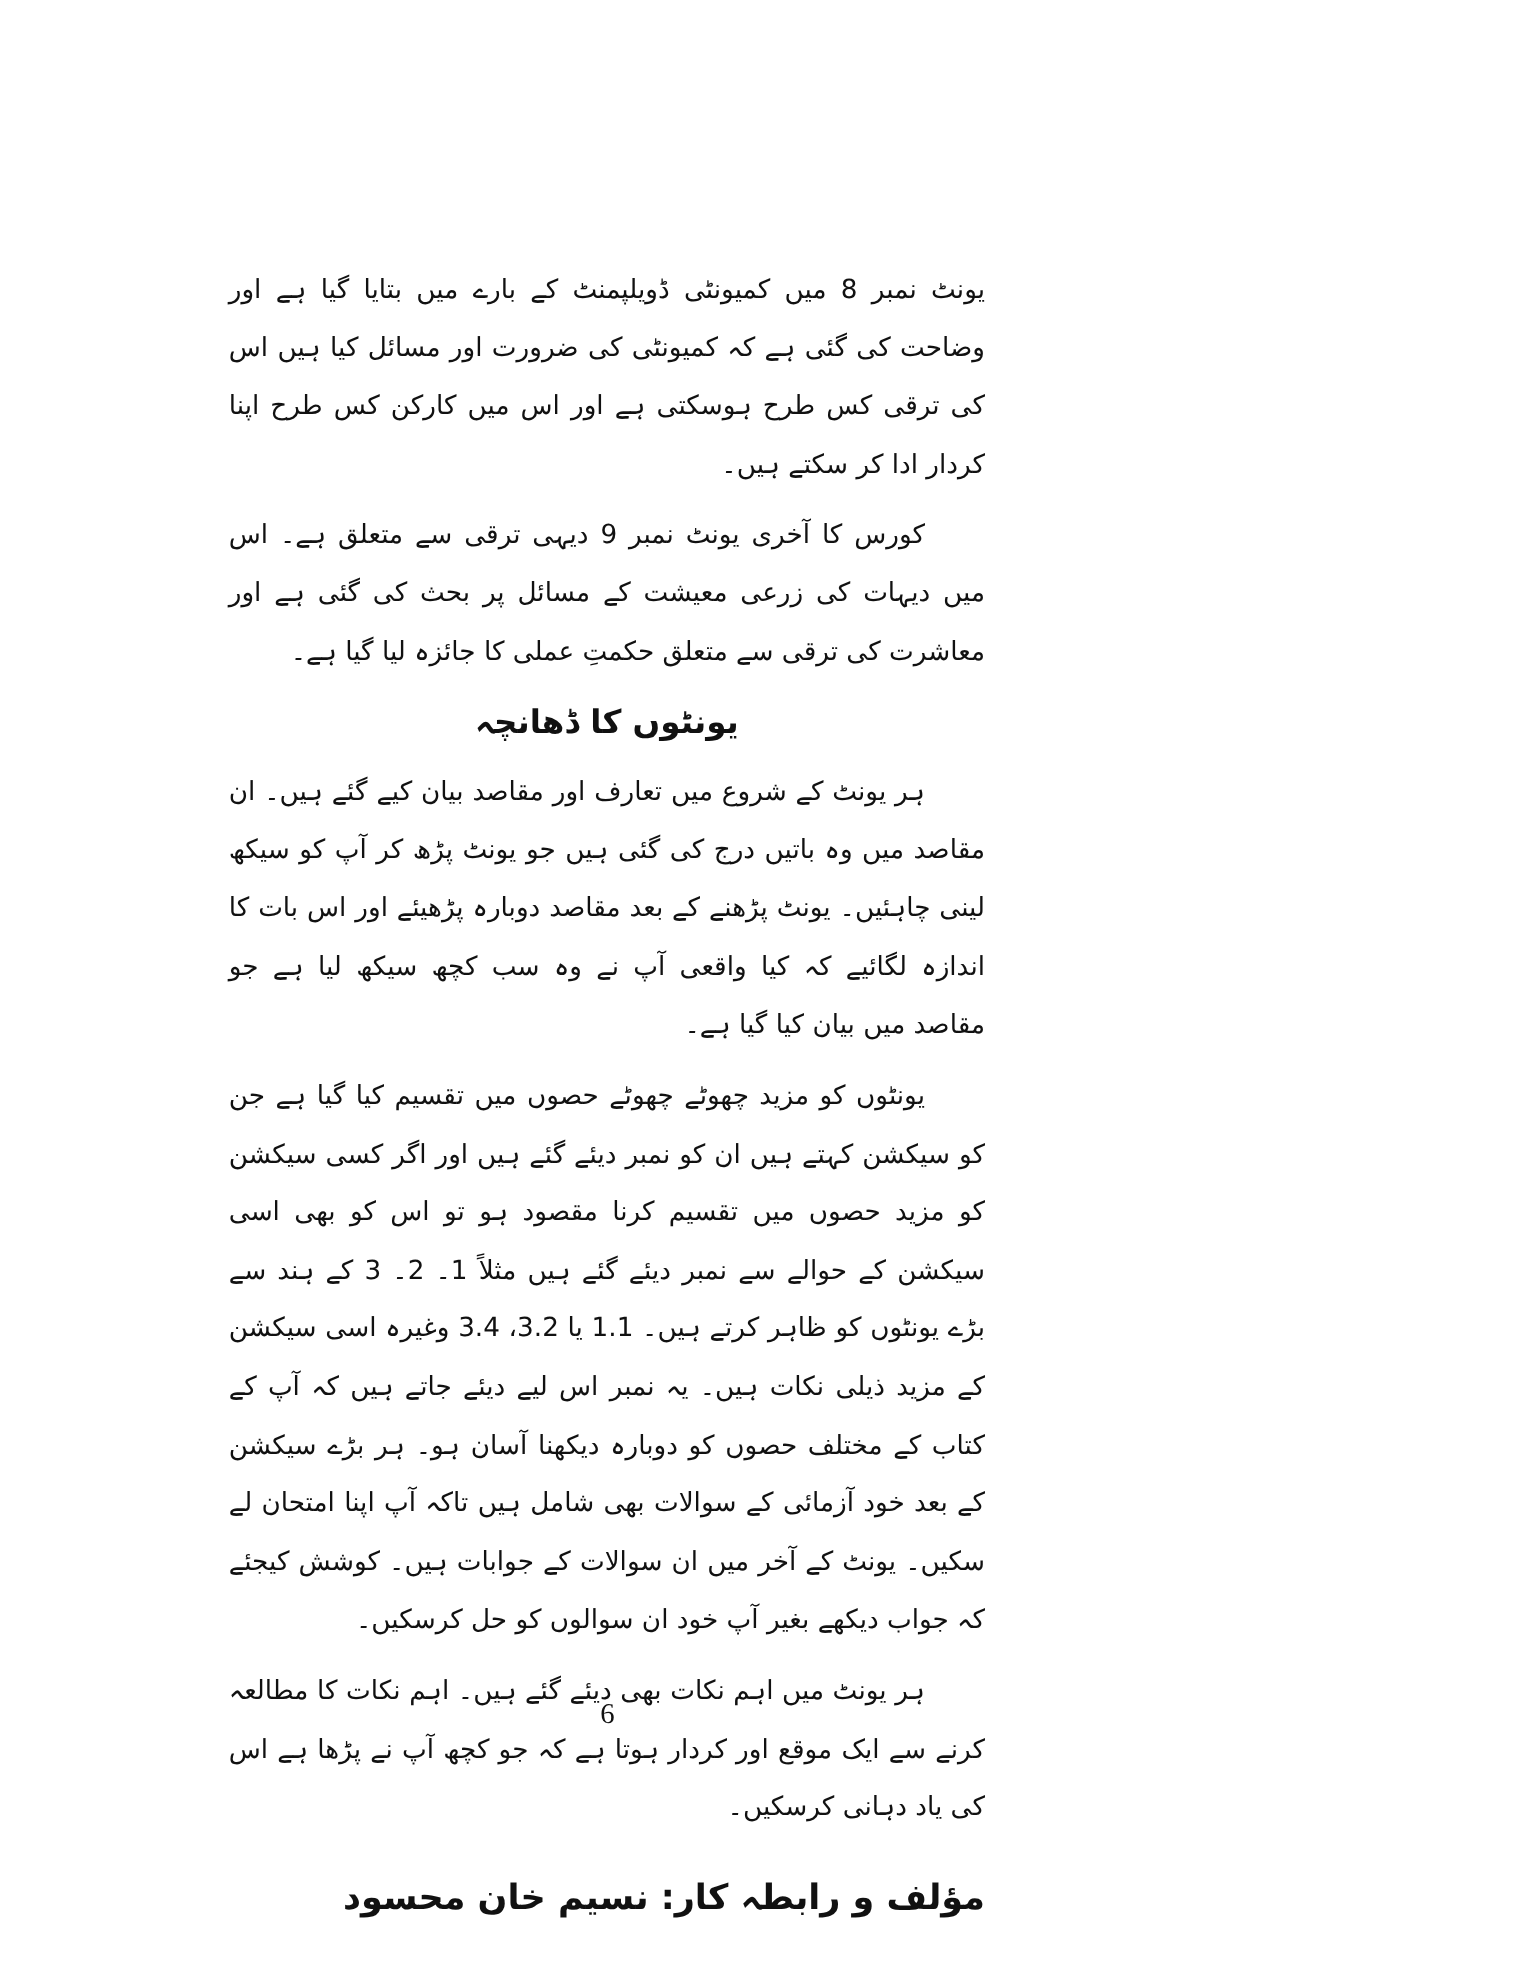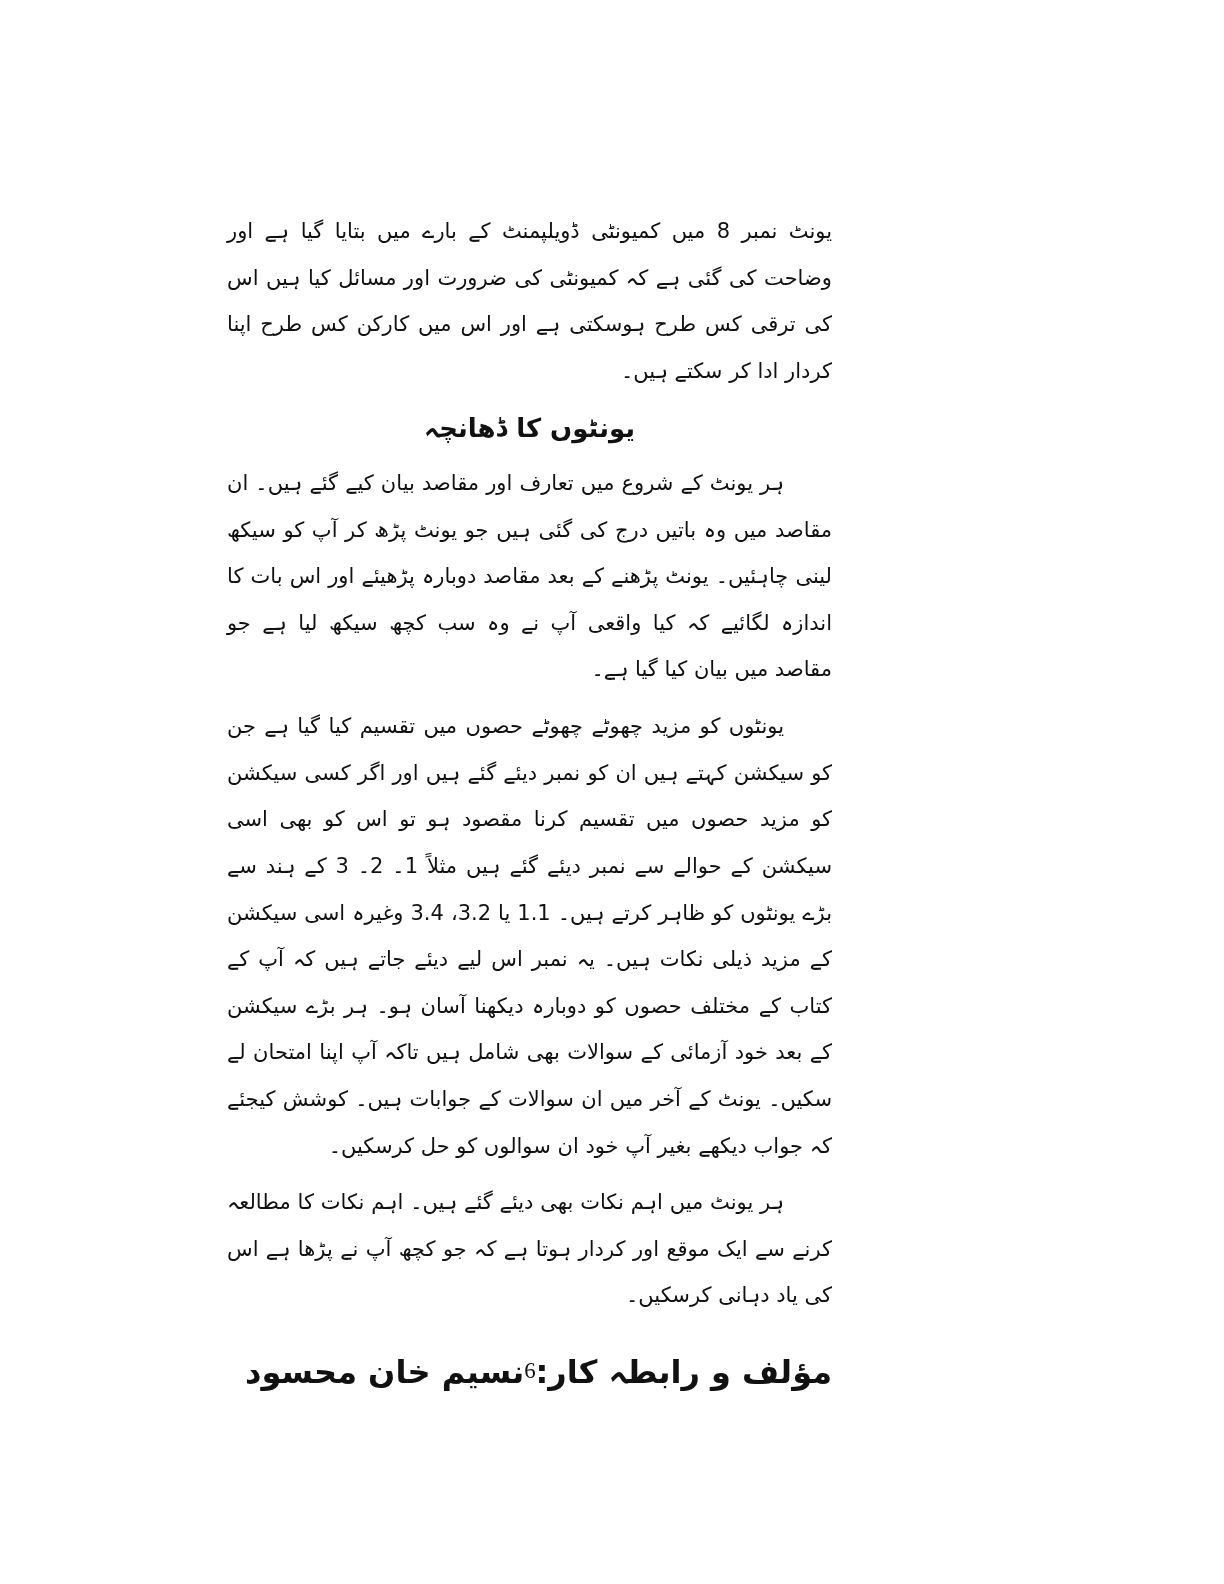--- a/index.html
+++ b/index.html
@@ -8,21 +8,20 @@
     background: #ffffff;
   }
   .page {
     position: relative;
     width: 972px;
     height: 1584px;
     background: #ffffff;
     font-family: "DejaVu Sans", sans-serif;
     color: #111111;
     overflow: hidden;
-    margin-left: 44px;
   }
   .content {
     position: absolute;
     top: 208px;
     right: 184px;
     left: 183px;
     direction: rtl;
     text-align: justify;
     font-size: 21px;
     line-height: 2.22;
@@ -34,21 +33,21 @@
     text-indent: 48px;
   }
   .heading {
     font-size: 26px;
     font-weight: bold;
     margin: 14px 0 10px 0;
     text-align: center;
     line-height: 1.6;
   }
   .author {
-    font-size: 32px;
+    font-size: 28px;
     font-weight: bold;
     margin: 18px 0 0 0;
     text-align: right;
   }
   .page-footer {
     position: absolute;
     left: 0;
     right: 0;
     top: 1358px;
     text-align: center;
@@ -61,20 +60,21 @@
   }
 </style>
 </head>
 <body>
 
 <div class="page">
   <main class="content">
 
     <p class="para">یونٹ نمبر 8 میں کمیونٹی ڈویلپمنٹ کے بارے میں بتایا گیا ہے اور وضاحت کی گئی ہے کہ کمیونٹی کی ضرورت اور مسائل کیا ہیں اس کی ترقی کس طرح ہوسکتی ہے اور اس میں کارکن کس طرح اپنا کردار ادا کر سکتے ہیں۔</p>
 
+    <p class="para indent">کورس کا آخری یونٹ نمبر 9 دیہی ترقی سے متعلق ہے۔ اس میں دیہات کی زرعی معیشت کے مسائل پر بحث کی گئی ہے اور معاشرت کی ترقی سے متعلق حکمتِ عملی کا جائزہ لیا گیا ہے۔</p>
 
     <h2 class="heading">یونٹوں کا ڈھانچہ</h2>
 
 
     <p class="para indent">ہر یونٹ کے شروع میں تعارف اور مقاصد بیان کیے گئے ہیں۔ ان مقاصد میں وہ باتیں درج کی گئی ہیں جو یونٹ پڑھ کر آپ کو سیکھ لینی چاہئیں۔ یونٹ پڑھنے کے بعد مقاصد دوبارہ پڑھیئے اور اس بات کا اندازہ لگائیے کہ کیا واقعی آپ نے وہ سب کچھ سیکھ لیا ہے جو مقاصد میں بیان کیا گیا ہے۔</p>
 
     <p class="para indent">یونٹوں کو مزید چھوٹے چھوٹے حصوں میں تقسیم کیا گیا ہے جن کو سیکشن کہتے ہیں ان کو نمبر دیئے گئے ہیں اور اگر کسی سیکشن کو مزید حصوں میں تقسیم کرنا مقصود ہو تو اس کو بھی اسی سیکشن کے حوالے سے نمبر دیئے گئے ہیں مثلاً 1۔ 2۔ 3 کے ہند سے بڑے یونٹوں کو ظاہر کرتے ہیں۔ 1.1 یا 3.2، 3.4 وغیرہ اسی سیکشن کے مزید ذیلی نکات ہیں۔ یہ نمبر اس لیے دیئے جاتے ہیں کہ آپ کے کتاب کے مختلف حصوں کو دوبارہ دیکھنا آسان ہو۔ ہر بڑے سیکشن کے بعد خود آزمائی کے سوالات بھی شامل ہیں تاکہ آپ اپنا امتحان لے سکیں۔ یونٹ کے آخر میں ان سوالات کے جوابات ہیں۔ کوشش کیجئے کہ جواب دیکھے بغیر آپ خود ان سوالوں کو حل کرسکیں۔</p>
 
     <p class="para indent">ہر یونٹ میں اہم نکات بھی دیئے گئے ہیں۔ اہم نکات کا مطالعہ کرنے سے ایک موقع اور کردار ہوتا ہے کہ جو کچھ آپ نے پڑھا ہے اس کی یاد دہانی کرسکیں۔</p>
 

